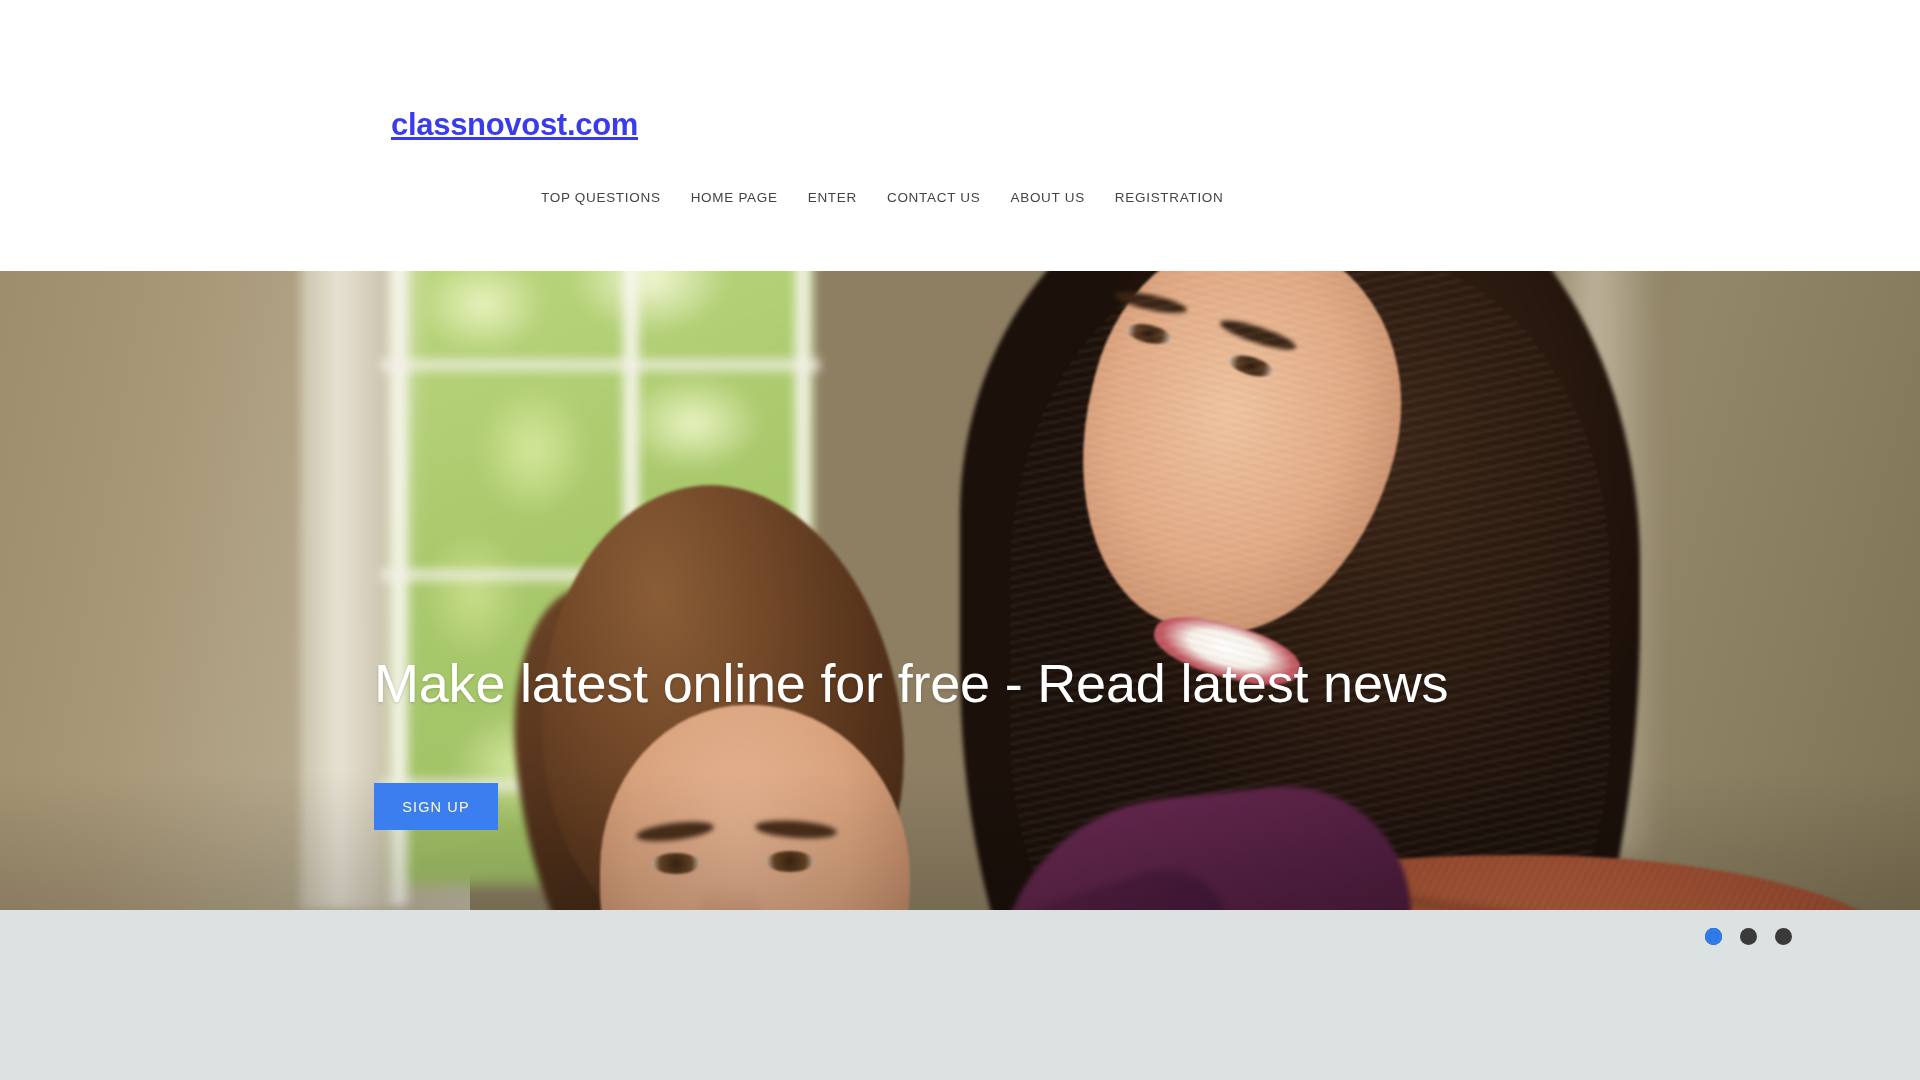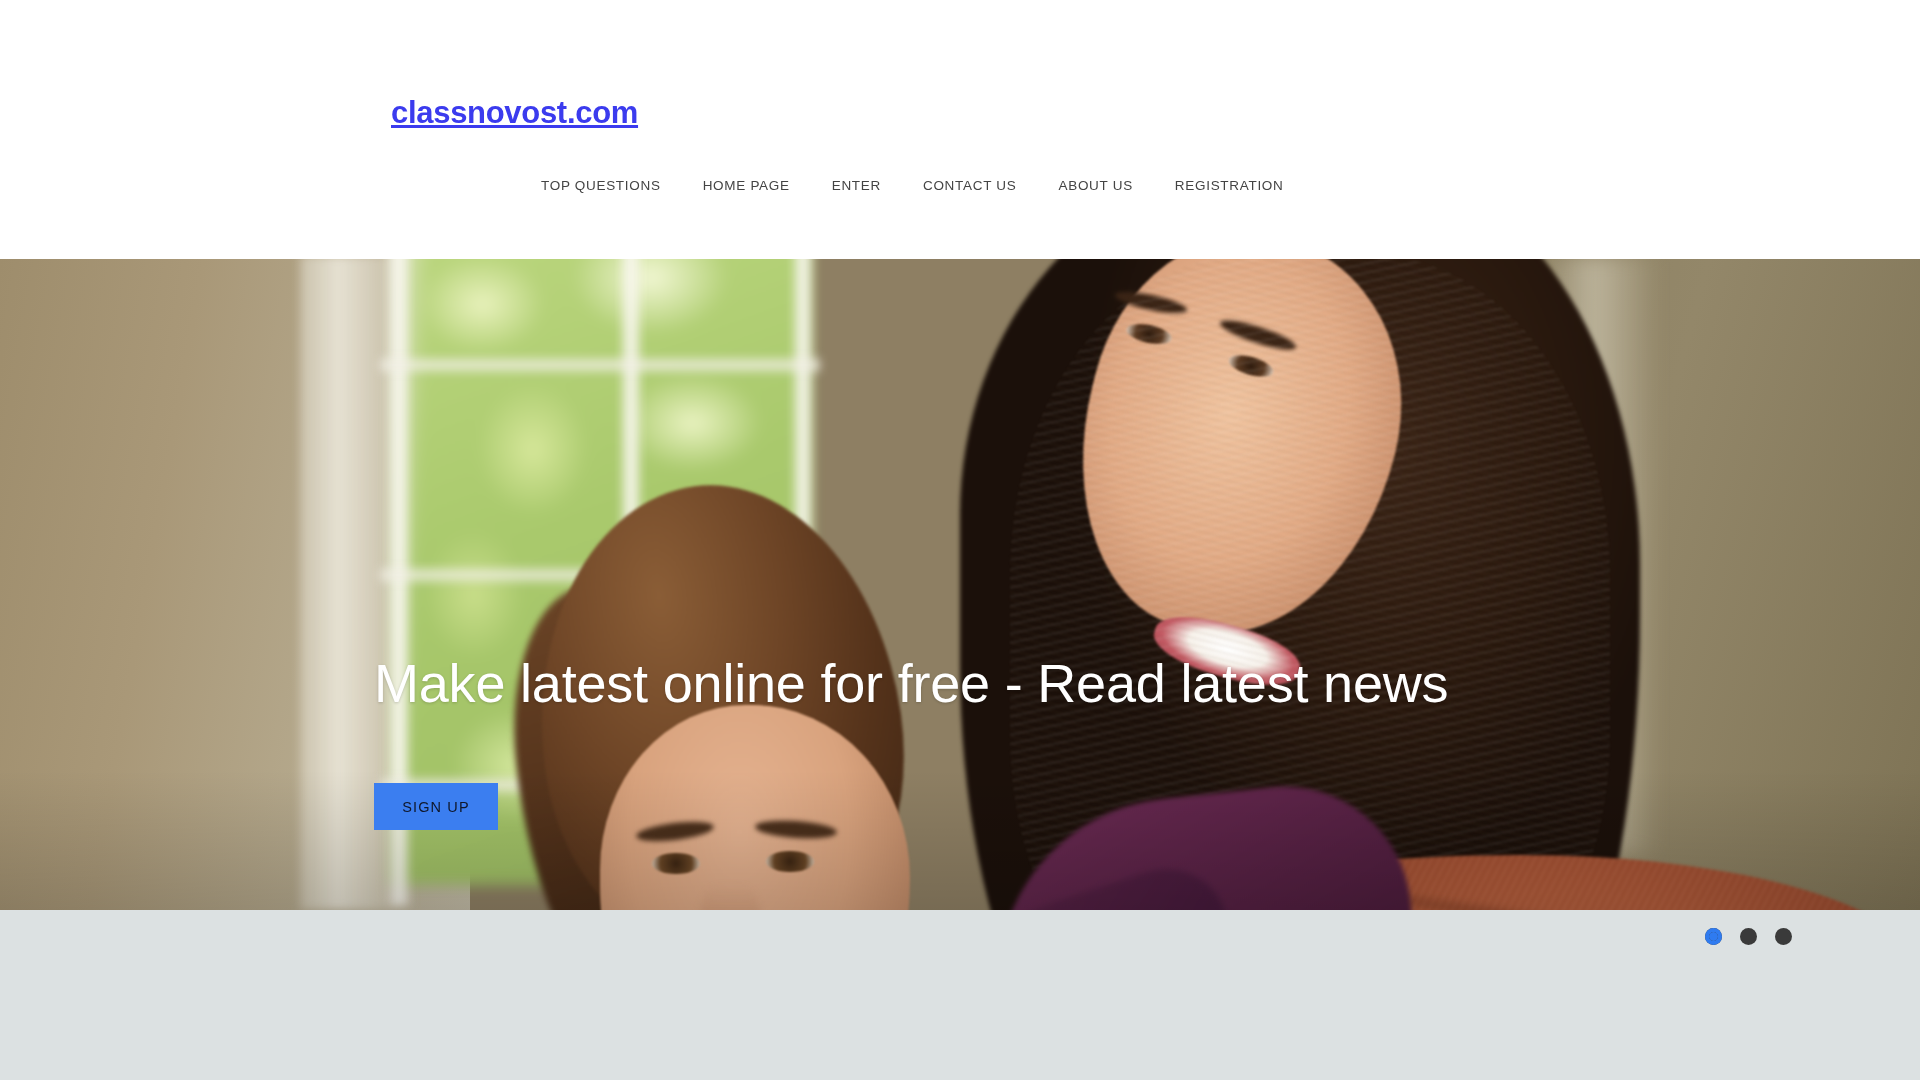--- a/index.html
+++ b/index.html
@@ -6,41 +6,41 @@
   * { margin:0; padding:0; box-sizing:border-box; }
   html, body {
     width:1920px; height:1080px;
     overflow:hidden;
     background:#ffffff;
     font-family:"Liberation Sans", sans-serif;
   }
 
   
   .header {
-    position:absolute; left:0; top:4px;
+    position:absolute; left:0; top:16px;
     width:1920px; height:255px;
     background:#ffffff;
     z-index:5;
   }
   .logo {
     position:absolute;
     left:391px; top:90px;
     font-size:31px;
     font-weight:bold;
     color:#3b3bee;
     letter-spacing:-0.3px;
     white-space:nowrap;
     line-height:1.2;
   }
   .nav {
     position:absolute;
     left:541px; top:172px;
     display:flex;
     align-items:flex-end;
-    gap:12px;
+    gap:0px;
     white-space:nowrap;
   }
   .nav-item {
     font-size:13.5px;
     color:#444444;
     letter-spacing:0.7px;
     text-transform:uppercase;
     text-decoration:none;
     padding:0 15px;
     line-height:20px;
@@ -257,21 +257,21 @@
     line-height:1.15;
     white-space:nowrap;
     text-shadow:0 1px 3px rgba(0,0,0,.18);
   }
   .signup-btn {
     position:absolute;
     left:374px; top:528px;
     width:124px; height:47px;
     background:#3b7ef0;
     border:none;
-    color:#0f172a;
+    color:#fef9c3;
     font-size:14.5px;
     font-family:"Liberation Sans", sans-serif;
     letter-spacing:1.1px;
     text-transform:uppercase;
     cursor:pointer;
     display:flex;
     align-items:center;
     justify-content:center;
   }
 

